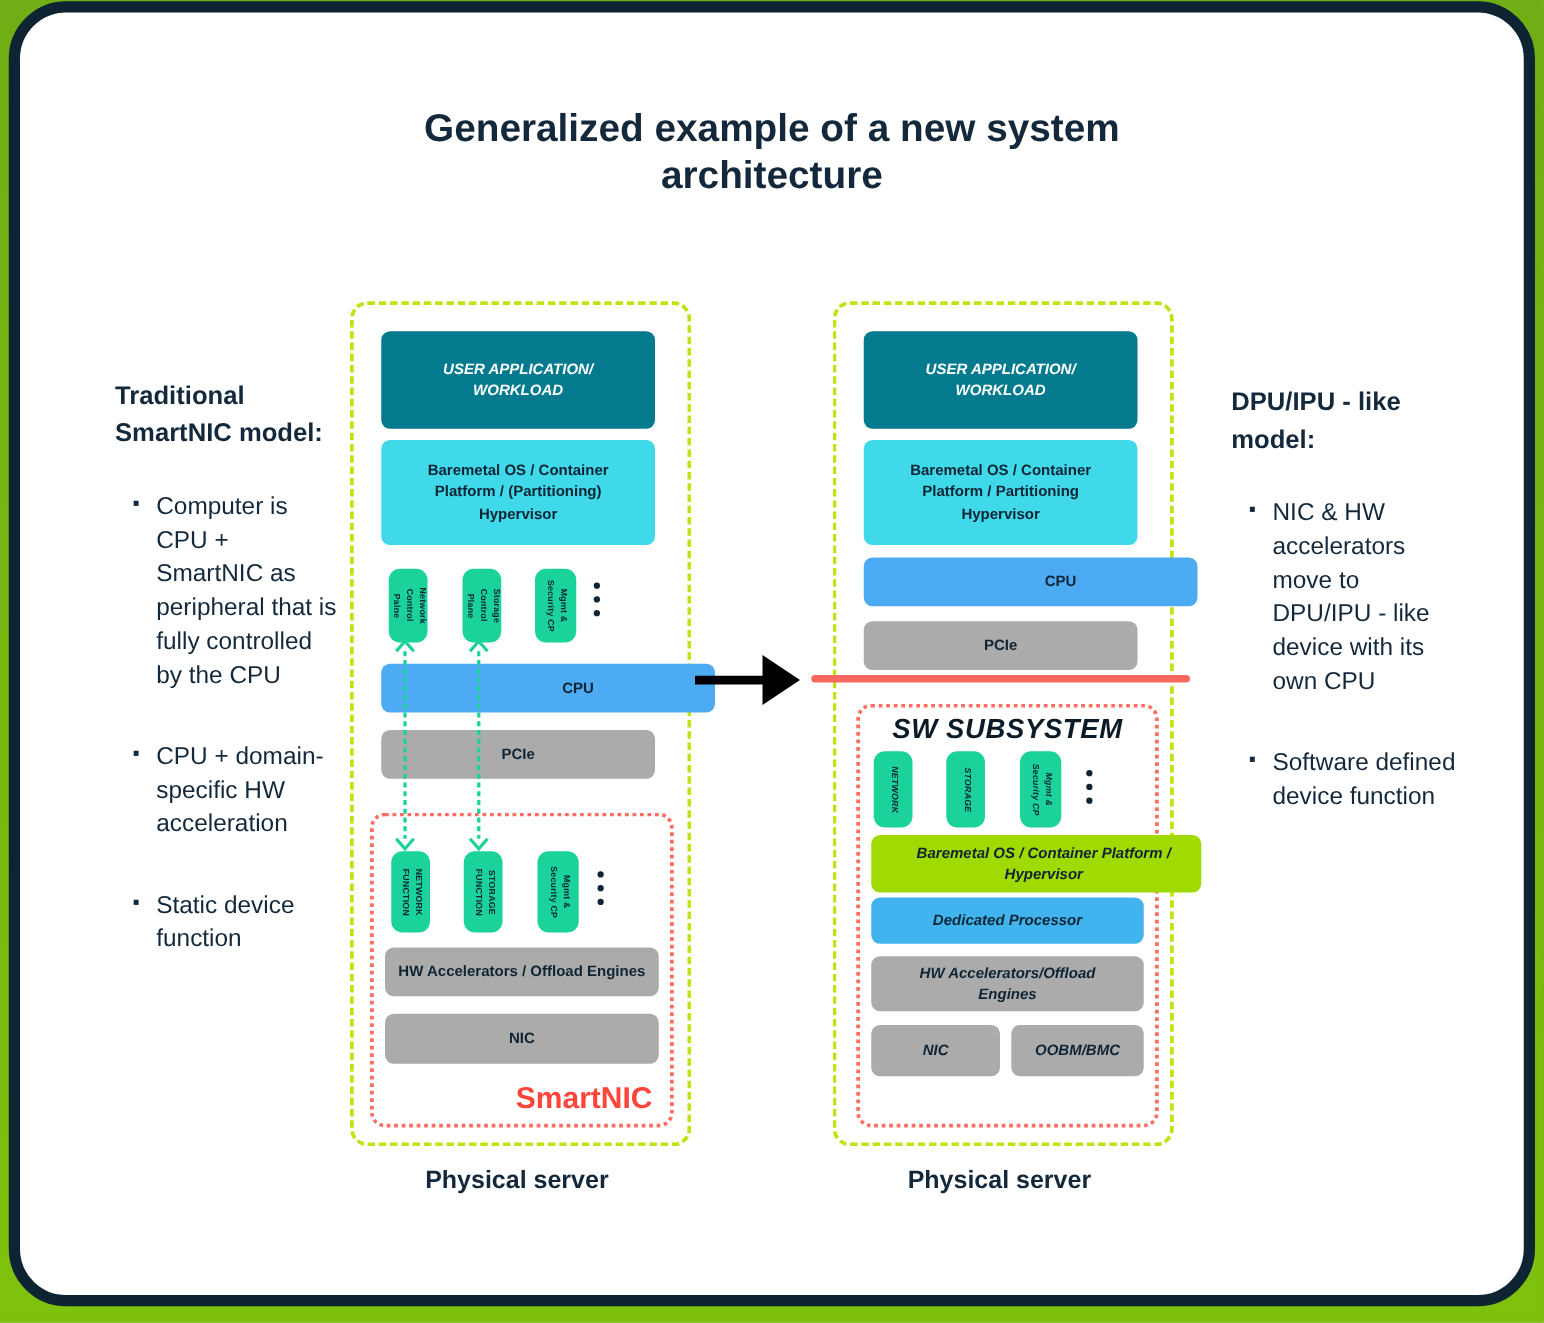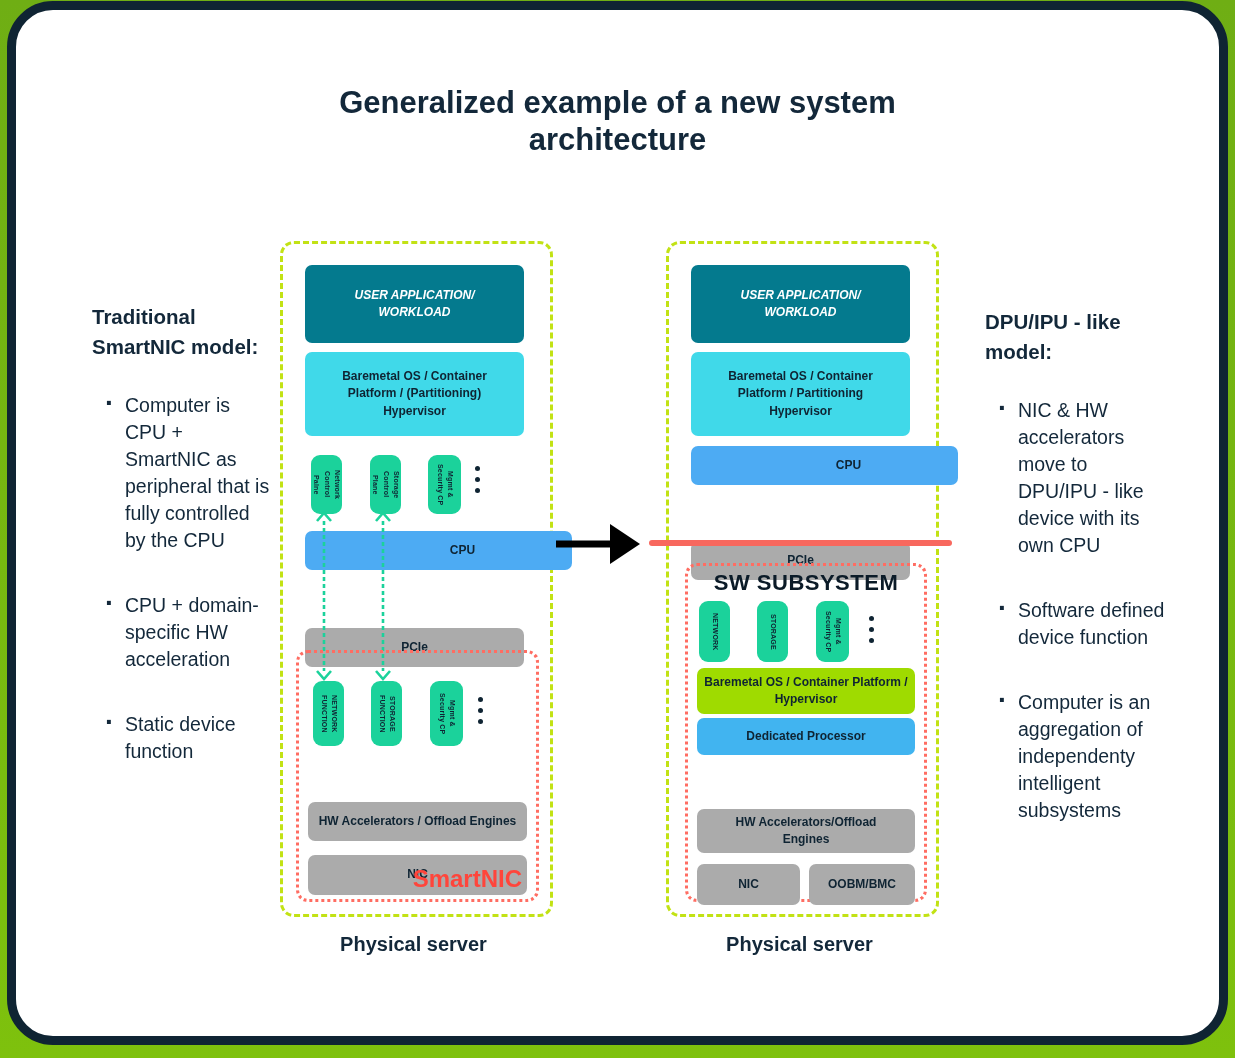--- a/index.html
+++ b/index.html
@@ -22,31 +22,31 @@
   .panel{position:absolute;top:241px;width:267px;height:670px;border:3px dashed #c2e214;border-radius:14px;}
   #panel-left{left:280px;}
   #panel-right{left:666px;}
   .bigbox{position:absolute;left:22px;width:219px;border-radius:7px;display:flex;align-items:center;
           justify-content:center;text-align:center;font-weight:700;font-size:12px;line-height:1.45;
           color:#0f2433;white-space:pre-line;}
   .teal{background:#047a8e;color:#ffffff;font-style:italic;}
   .cyan{background:#40d9e9;}
   .blue{background:#4dabf3;padding-left:48px;}
   .skyblue{background:#41b4f0;}
-  .gray{background:#ababab;margin-top:44px;}
+  .gray{background:#ababab;}
   .lime{background:#9fdb00;}
   .mini{position:absolute;width:31px;border-radius:9px;background:#1bd29b;display:flex;align-items:center;
         justify-content:center;text-align:center;}
   .mini span{writing-mode:vertical-rl;white-space:pre-line;font-size:7px;font-weight:700;
              line-height:1.5;color:#0f2433;letter-spacing:0.2px;}
   .vdots{position:absolute;display:flex;flex-direction:column;gap:6px;}
   .vdots i{width:5px;height:5px;border-radius:50%;background:#0f2433;}
   .subregion{position:absolute;border:3px dotted #ff6d62;border-radius:12px;}
   #smartnic-region{left:13px;top:406px;width:237px;height:246px;}
-  #sw-region{left:16px;top:319px;width:236px;height:333px;}
+  #sw-region{left:16px;top:319px;width:236px;height:333px;font-style:italic;}
   .region-label{position:absolute;font-weight:700;font-size:24px;color:#ff453b;}
   #smartnic-label{right:14px;bottom:6px;}
   #dpu-label{left:0;right:0;bottom:4px;text-align:center;}
   #sw-title{position:absolute;left:0;right:0;top:4px;text-align:center;font-weight:700;
             font-size:22px;letter-spacing:0.5px;color:#0b1b28;}
   .connector{position:absolute;width:18px;height:172px;top:266px;}
   .caption{position:absolute;top:933px;width:267px;text-align:center;font-size:20px;font-weight:700;color:#13283a;}
   #flow-arrow{position:absolute;left:552px;top:521px;width:92px;height:46px;}
   #red-line{position:absolute;left:649px;top:540px;width:303px;height:6px;background:#f8685e;border-radius:3px;z-index:6;}
 </style>
@@ -158,34 +158,33 @@
       </div>
       <div class="mini" style="left:128px;top:35px;height:61px;width:33px;">
         <span>Mgmt &amp;
 Security CP</span>
       </div>
       <div class="vdots" style="left:181px;top:50px;">
           <i></i>
           <i></i>
           <i></i>
         </div>
-      <div class="bigbox lime" style="left:9px;top:102px;height:46px;width:218px;">Baremetal OS / Container Platform /
+      <div class="bigbox lime" style="left:9px;top:102px;height:46px;width:252px;padding-left:12px;">Baremetal OS / Container Platform /
 Hypervisor</div>
       <div class="bigbox skyblue" style="left:9px;top:152px;height:37px;width:218px;">Dedicated Processor</div>
       <div class="bigbox gray" style="left:9px;top:199px;height:44px;width:218px;">HW Accelerators/Offload
 Engines</div>
       <div class="bigbox gray" style="left:9px;top:254px;height:41px;width:103px;">NIC</div>
       <div class="bigbox gray" style="left:121px;top:254px;height:41px;width:106px;">OOBM/BMC</div>
     </div>
   </div>
 
   <div class="caption" style="left:280px;">Physical server</div>
   <div class="caption" style="left:666px;">Physical server</div>
 
   <section class="notes" id="right-notes">
     <h2>DPU/IPU - like model:</h2>
     <ul>
       <li>NIC &amp; HW accelerators move to DPU/IPU - like device with its own CPU</li>
       <li>Software defined device function</li>
-      <li>Computer is an aggregation of independenty intelligent subsystems</li>
     </ul>
   </section>
 </div>
 
 </body></html>

